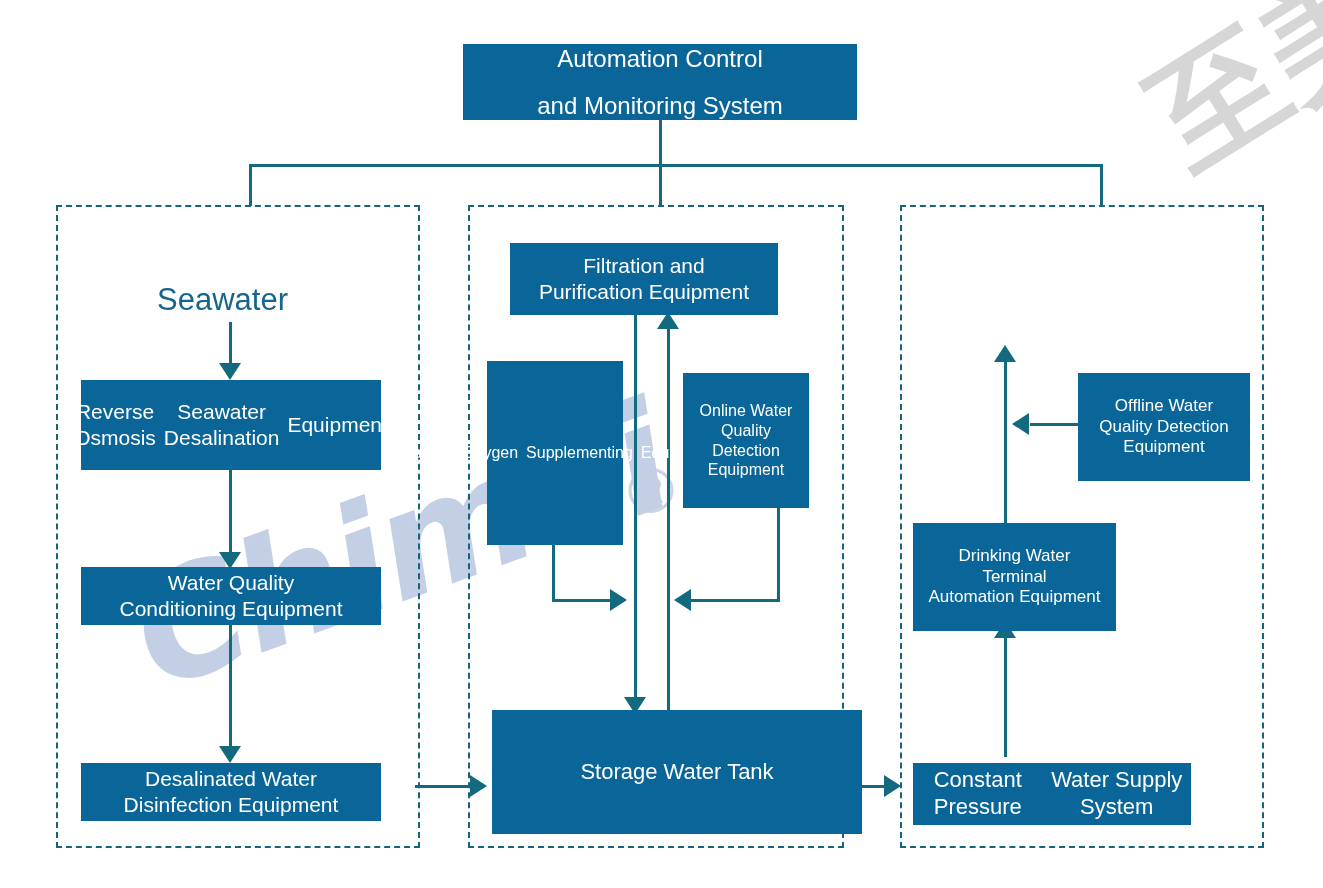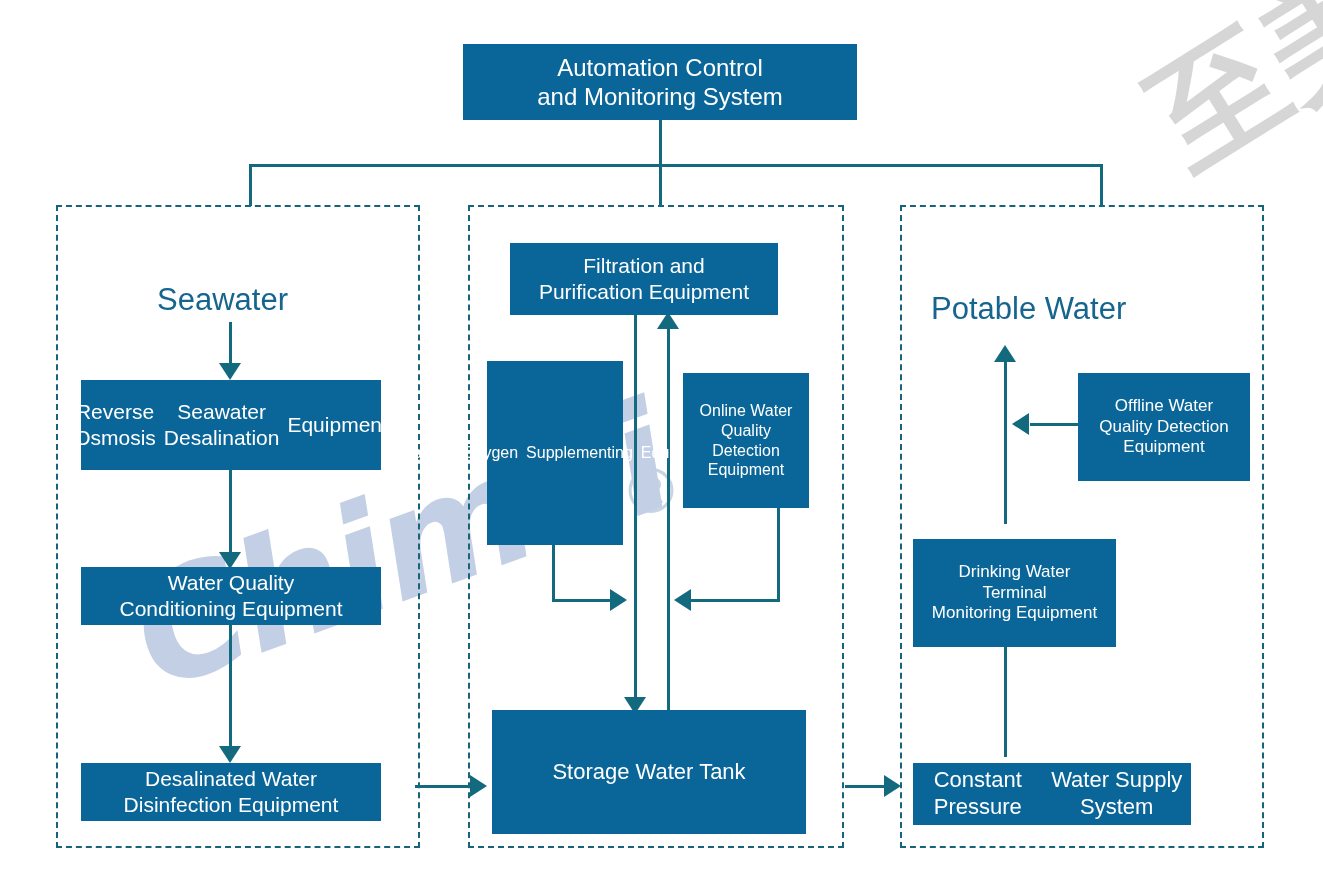--- a/index.html
+++ b/index.html
@@ -94,27 +94,26 @@
     <div class="ln vl" style="left:1004px;top:631px;height:126px;"></div>
     <div class="tri tri-up" style="left:994px;top:621px;"></div>
 
     <div class="ln vl" style="left:1004px;top:358px;height:166px;"></div>
     <div class="tri tri-up" style="left:994px;top:345px;"></div>
 
     <div class="ln hl" style="left:1030px;top:423px;width:48px;"></div>
     <div class="tri tri-left" style="left:1012px;top:413px;"></div>
   </div>
 
-  <div class="box" style="left:463px;top:44px;width:394px;height:76px;font-size:24px;flex-direction:column;">
+  <div class="box" style="left:463px;top:44px;width:394px;height:76px;font-size:24px;flex-direction:column;justify-content:space-between;">
     <span>Automation Control</span>
     <span>and Monitoring System</span>
   </div>
 
   <div class="heading" style="left:157px;top:282px;">Seawater</div>
-  <div class="heading" style="left:931px;top:291px;">Potable Water</div>
 
   <div class="box" style="left:81px;top:380px;width:300px;height:90px;font-size:21px;flex-direction:row;">
     <span>Reverse Osmosis</span>
     <span>Seawater Desalination</span>
     <span>Equipment</span>
   </div>
 
   <div class="box" style="left:81px;top:763px;width:300px;height:58px;font-size:21px;flex-direction:column;">
     <span>Desalinated Water</span>
     <span>Disinfection Equipment</span>
@@ -137,34 +136,34 @@
     <span>Equipment</span>
   </div>
 
   <div class="box" style="left:683px;top:373px;width:126px;height:135px;font-size:16px;flex-direction:column;">
     <span>Online Water</span>
     <span>Quality</span>
     <span>Detection</span>
     <span>Equipment</span>
   </div>
 
-  <div class="box" style="left:492px;top:710px;width:314px;height:124px;font-size:22px;">
+  <div class="box" style="left:492px;top:710px;width:370px;height:124px;font-size:22px;">
     <span>Storage Water Tank</span>
   </div>
 
   <div class="box" style="left:1078px;top:373px;width:172px;height:108px;font-size:17px;flex-direction:column;">
     <span>Offline Water</span>
     <span>Quality Detection</span>
     <span>Equipment</span>
   </div>
 
-  <div class="box" style="left:913px;top:523px;width:203px;height:108px;font-size:17px;flex-direction:column;margin-top:16px;">
+  <div class="box" style="left:913px;top:523px;width:203px;height:108px;font-size:17px;flex-direction:column;">
     <span>Drinking Water</span>
     <span>Terminal</span>
-    <span>Monitoring Equipment</span>
+    <span>Automation Equipment</span>
   </div>
 
   <div class="box" style="left:913px;top:763px;width:278px;height:62px;font-size:22px;flex-direction:row;">
     <span>Constant Pressure</span>
     <span>Water Supply System</span>
   </div>
 
 </div>
 
 </body></html>

